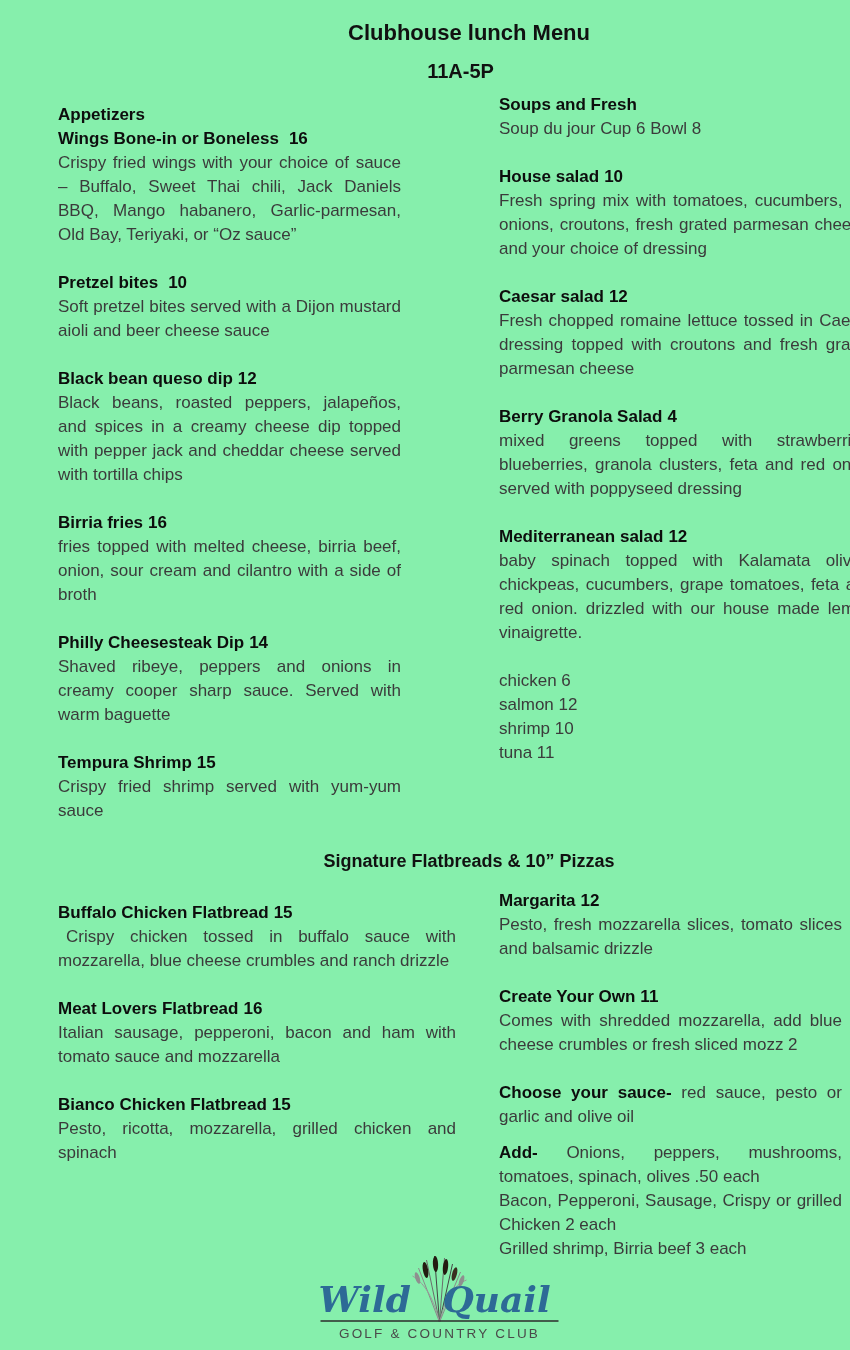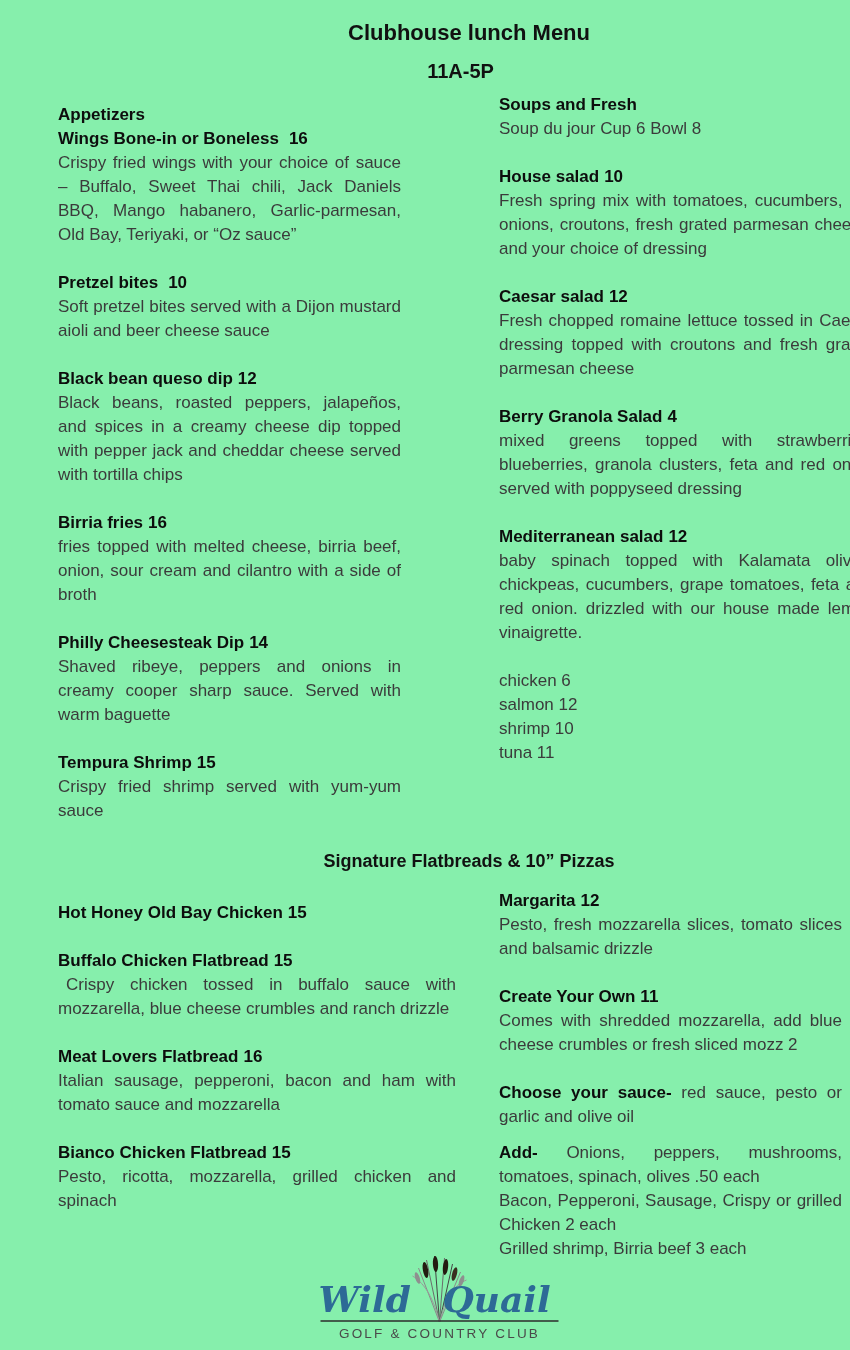--- a/index.html
+++ b/index.html
@@ -147,23 +147,20 @@
       </div>
     </div>
   </div>
 
   <div class="flat-header">Signature Flatbreads &amp; 10” Pizzas</div>
 
   <div class="cols flat-cols">
 
     <div class="col-l">
       <div class="menu-item">
-        <div class="item-head">
-          <span>Hot Honey Old Bay Chicken</span><span class="price">15</span>
-        </div>
       </div>
 
       <div class="menu-item">
         <div class="item-head">
           <span>Buffalo Chicken Flatbread</span><span class="price">15</span>
         </div>
         <p class="item-desc indent">Crispy chicken tossed in buffalo sauce with mozzarella, blue cheese crumbles and ranch drizzle</p>
       </div>
 
       <div class="menu-item">

